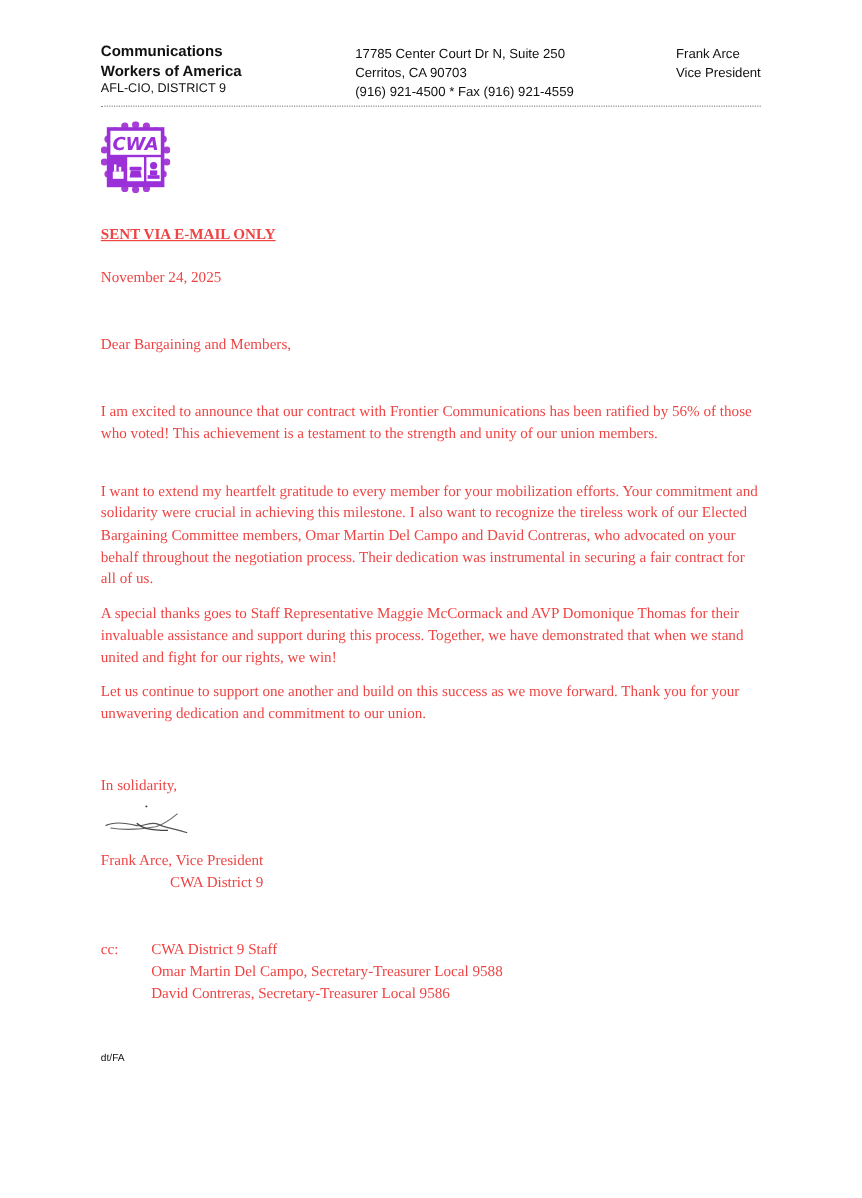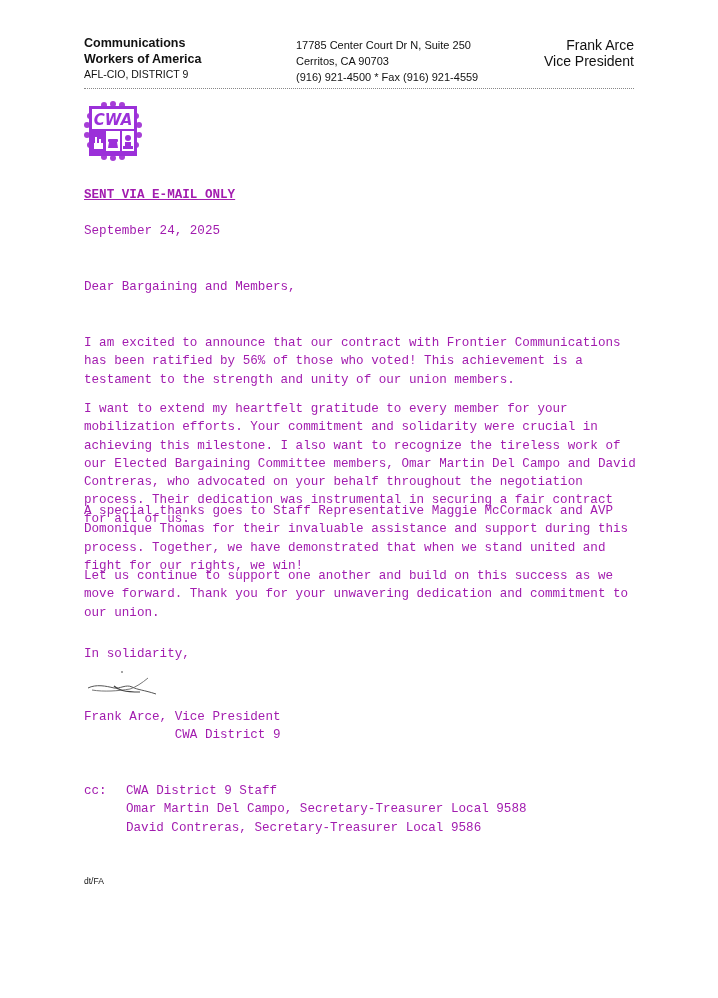--- a/index.html
+++ b/index.html
@@ -42,42 +42,42 @@
   }
   .lh-addr {
     position: absolute; left: 212px; top: 2px;
     font-family: "Liberation Sans", sans-serif;
     font-size: 11px;
     line-height: 16px;
     color: #111;
   }
   .lh-officer {
     position: absolute; right: 0; top: 2px;
-    text-align: right;
-    font-family: "Liberation Sans", sans-serif;
-    font-size: 14px;
+    text-align: left;
+    font-family: "Liberation Sans", sans-serif;
+    font-size: 11px;
     line-height: 16px;
     color: #111;
   }
   .lh-rule {
     position: absolute;
     left: 84px; top: 88px;
     width: 550px; height: 0;
     border-top: 1px dotted #888;
   }
   .logo {
     position: absolute;
     left: 84px; top: 101px;
     width: 58px; height: 60px;
   }
   .body-text {
-    font-family: Liberation Mono, monospace;
+    font-family: Liberation Serif, serif;
     font-size: 12.6px;
     line-height: 18.3px;
-    color: #a21caf;
+    color: #ef4444;
   }
   .sent {
     position: absolute; left: 84px; top: 186px;
     font-weight: bold;
     text-decoration: underline;
   }
   .date { position: absolute; left: 84px; top: 222px; }
   .salutation { position: absolute; left: 84px; top: 278px; }
   .para {
     position: absolute;
@@ -170,21 +170,21 @@
 
       <g fill="#9b30d9">
         <circle cx="44" cy="37" r="3"></circle>
         <rect x="41" y="41" width="6" height="4"></rect>
         <rect x="39" y="45" width="10" height="3"></rect>
       </g>
     </svg>
   </div>
 
   <div class="body-text sent">SENT VIA E-MAIL ONLY</div>
-  <div class="body-text date">September 24, 2025</div>
+  <div class="body-text date">November 24, 2025</div>
   <div class="body-text salutation">Dear Bargaining and Members,</div>
 
   <p class="body-text para p1">I am excited to announce that our contract with Frontier Communications has been ratified by 56% of those who voted! This achievement is a testament to the strength and unity of our union members.</p>
   <p class="body-text para p2">I want to extend my heartfelt gratitude to every member for your mobilization efforts. Your commitment and solidarity were crucial in achieving this milestone. I also want to recognize the tireless work of our Elected Bargaining Committee members, Omar Martin Del Campo and David Contreras, who advocated on your behalf throughout the negotiation process. Their dedication was instrumental in securing a fair contract for all of us.</p>
   <p class="body-text para p3">A special thanks goes to Staff Representative Maggie McCormack and AVP Domonique Thomas for their invaluable assistance and support during this process. Together, we have demonstrated that when we stand united and fight for our rights, we win!</p>
   <p class="body-text para p4">Let us continue to support one another and build on this success as we move forward. Thank you for your unwavering dedication and commitment to our union.</p>
 
   <div class="body-text closing">In solidarity,</div>
 
   <div class="signature">

